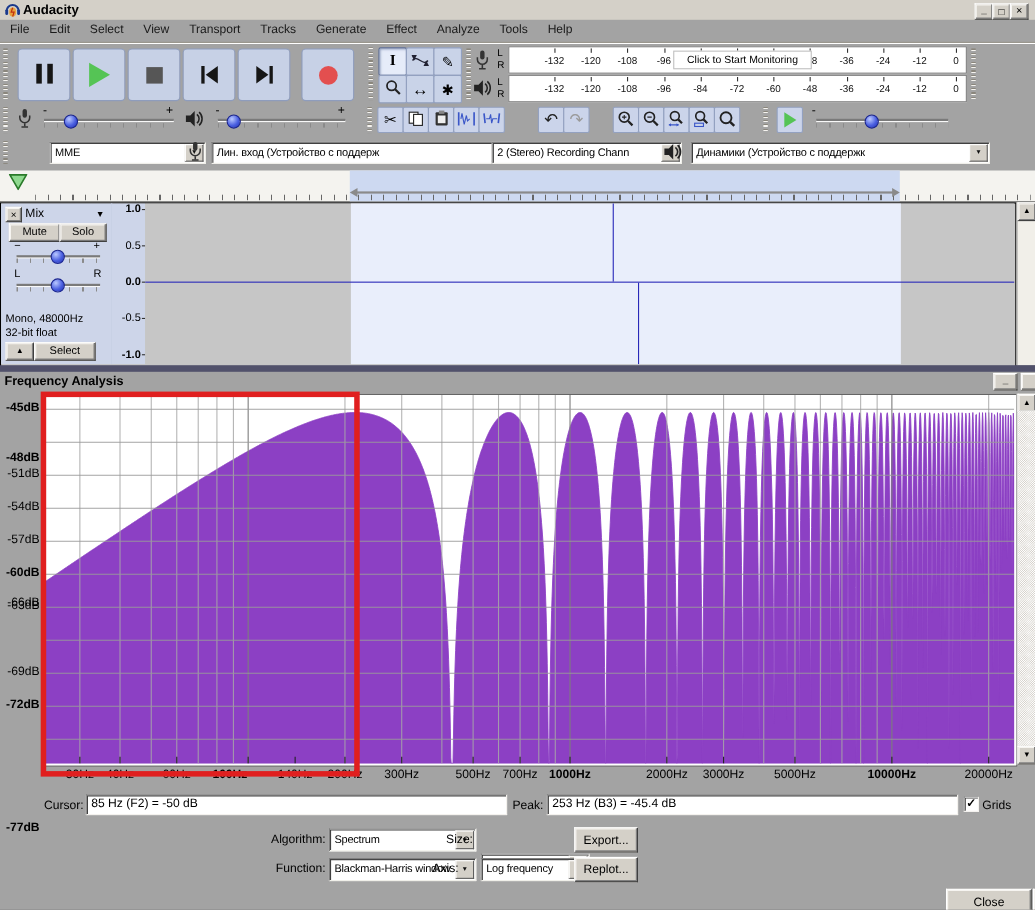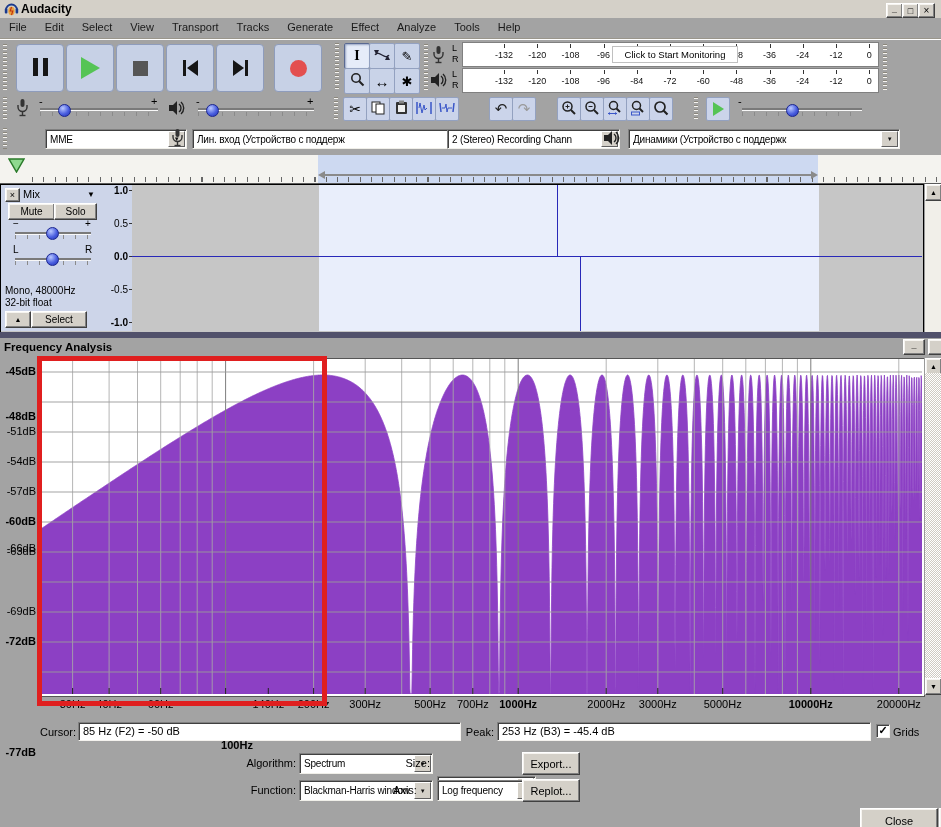--- a/index.html
+++ b/index.html
@@ -491,21 +491,21 @@
       <div class="ylab" style="top: 545px;">-63dB</div>
       <div class="ylab" style="top: 542px;">-66dB</div>
       <div class="ylab" style="top: 605px;">-69dB</div>
       <div class="ylab" style="top: 635px; font-weight: bold;">-72dB</div>
       <div class="ylab" style="top: 702px; font-weight: bold; margin-top: 44px;">-77dB</div>
     </div>
   <div id="xlabels">
       <div class="xlab" style="left: 72.5725px;">30Hz</div>
       <div class="xlab" style="left: 109.129px;">40Hz</div>
       <div class="xlab" style="left: 160.652px;">60Hz</div>
-      <div class="xlab" style="left: 237px; font-weight: bold; margin-top: 41px;">100Hz</div>
+      <div class="xlab" style="left: 209px; font-weight: bold;">100Hz</div>
       <div class="xlab" style="left: 268.32px;">140Hz</div>
       <div class="xlab" style="left: 313.643px;">200Hz</div>
       <div class="xlab" style="left: 365.167px;">300Hz</div>
       <div class="xlab" style="left: 430.078px;">500Hz</div>
       <div class="xlab" style="left: 472.835px;">700Hz</div>
       <div class="xlab" style="left: 518.158px; font-weight: bold;">1000Hz</div>
       <div class="xlab" style="left: 606.238px;">2000Hz</div>
       <div class="xlab" style="left: 657.761px;">3000Hz</div>
       <div class="xlab" style="left: 722.673px;">5000Hz</div>
       <div class="xlab" style="left: 810.752px; font-weight: bold;">10000Hz</div>

